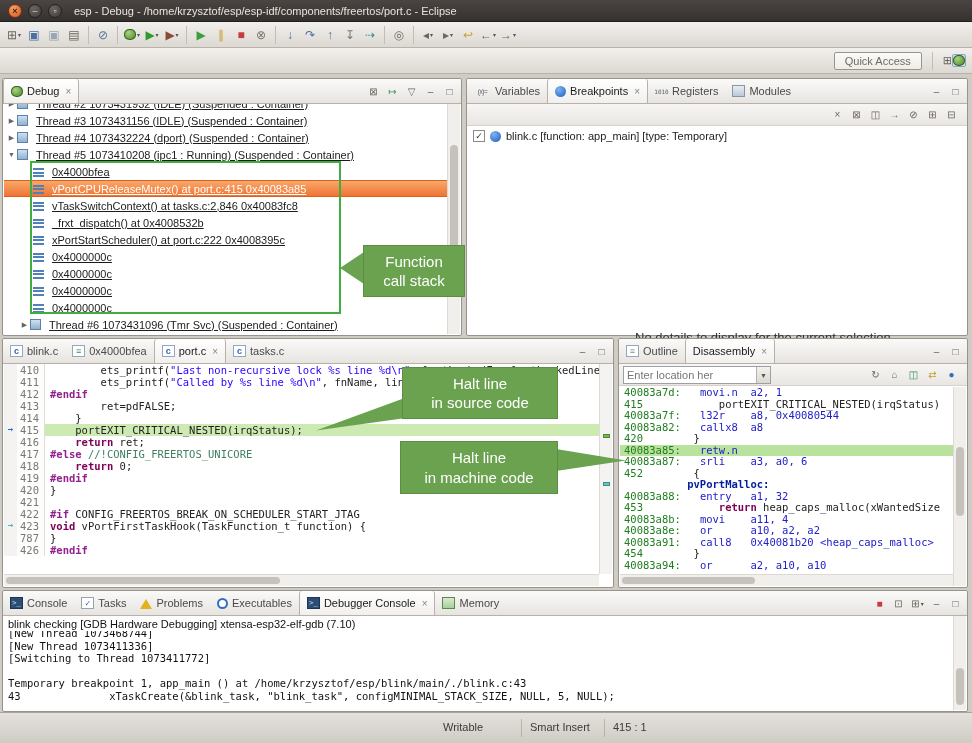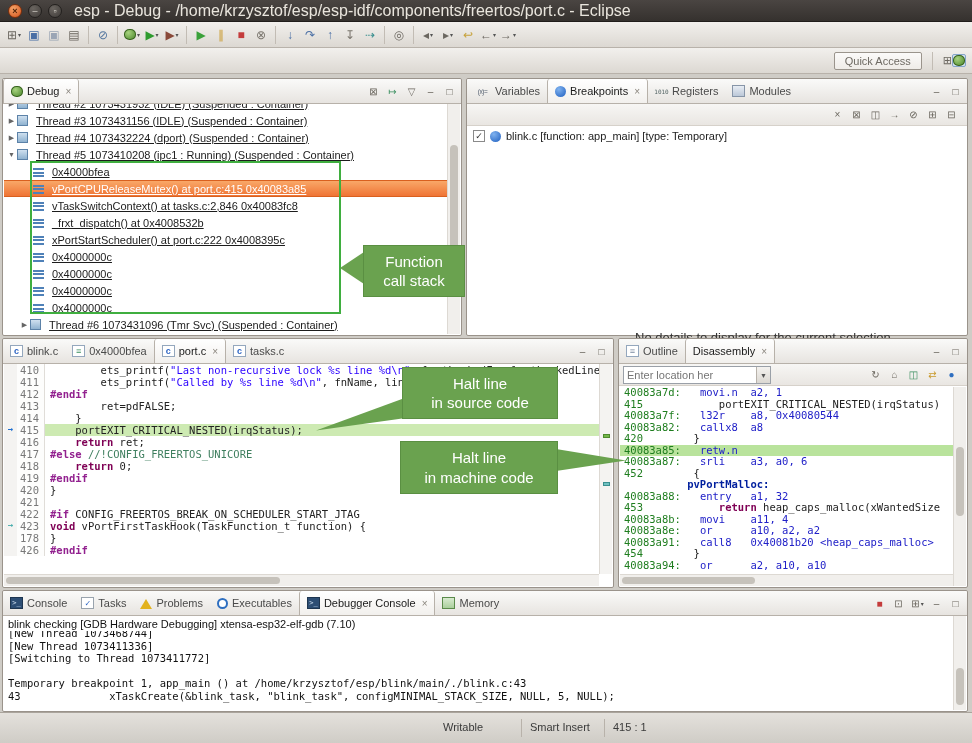--- a/index.html
+++ b/index.html
@@ -5,21 +5,21 @@
   *{margin:0;padding:0;box-sizing:border-box;}
   html,body{width:972px;height:743px;overflow:hidden;}
   body{font-family:"Liberation Sans",sans-serif;font-size:11px;color:#222;background:#cfccc6;position:relative;}
   :root{--ann:#6aa24f;--halt:#cdeab2;--sel:#ef7435;--outline:#3fae3f;}
 
   
   .titlebar{position:absolute;left:0;top:0;width:972px;height:22px;background:linear-gradient(#4a4542,#35312e);display:flex;align-items:center;border-bottom:1px solid #211e1c;}
   .winbtns{display:flex;gap:6px;padding-left:8px;}
   .wb{width:14px;height:14px;border-radius:50%;background:radial-gradient(circle at 35% 30%,#6a6560,#403c39);border:1px solid #23201e;color:#d8d3cb;font-size:9px;line-height:12px;text-align:center;}
   .wb.close{background:radial-gradient(circle at 35% 30%,#f2a268,#d4551d);border-color:#7c2f0c;color:#4a1f06;font-weight:bold;}
-  .wtitle{margin-left:12px;font-size:16px;color:#e9e5dd;white-space:nowrap;}
+  .wtitle{margin-left:12px;font-size:11px;color:#e9e5dd;white-space:nowrap;}
 
   
   .tbar{position:absolute;left:0;width:972px;background:linear-gradient(#f2f0ed,#dcd8d2);border-bottom:1px solid #b8b2aa;}
   .tbar.row1{top:22px;height:26px;display:flex;align-items:center;padding-left:4px;}
   .tbar.row2{top:48px;height:26px;display:flex;align-items:center;justify-content:flex-end;padding-right:6px;gap:6px;}
   .tools{display:flex;align-items:center;}
   .tbtn{display:inline-flex;align-items:center;justify-content:center;border-radius:2px;cursor:default;}
   #main-tools .tbtn{min-width:20px;height:22px;font-size:12px;padding:0 1px;}
   .tbtn .glyph{display:inline-block;}
   .tdrop{font-size:6px;color:#555;margin-left:1px;}
@@ -457,21 +457,21 @@
         <div class="cl"><span class="marker"></span><span class="ln">414</span><span class="ct"><span>    }</span></span></div>
         <div class="cl cur"><span class="marker ip">→</span><span class="ln">415</span><span class="ct"><span>    portEXIT_CRITICAL_NESTED(irqStatus);</span></span></div>
         <div class="cl"><span class="marker"></span><span class="ln">416</span><span class="ct"><span>    </span><span class="s-kw">return</span><span> ret;</span></span></div>
         <div class="cl"><span class="marker"></span><span class="ln">417</span><span class="ct"><span class="s-pp">#else </span><span class="s-com">//!CONFIG_FREERTOS_UNICORE</span></span></div>
         <div class="cl"><span class="marker"></span><span class="ln">418</span><span class="ct"><span>    </span><span class="s-kw">return</span><span> 0;</span></span></div>
         <div class="cl"><span class="marker"></span><span class="ln">419</span><span class="ct"><span class="s-pp">#endif</span></span></div>
         <div class="cl"><span class="marker"></span><span class="ln">420</span><span class="ct"><span>}</span></span></div>
         <div class="cl"><span class="marker"></span><span class="ln">421</span><span class="ct"></span></div>
         <div class="cl"><span class="marker"></span><span class="ln">422</span><span class="ct"><span class="s-pp">#if</span><span> CONFIG_FREERTOS_BREAK_ON_SCHEDULER_START_JTAG</span></span></div>
         <div class="cl"><span class="marker ref">→</span><span class="ln">423</span><span class="ct"><span class="s-kw">void</span><span> vPortFirstTaskHook(TaskFunction_t function) {</span></span></div>
-        <div class="cl"><span class="marker"></span><span class="ln">178</span><span class="ct"><span>}</span></span></div>
+        <div class="cl"><span class="marker"></span><span class="ln">787</span><span class="ct"><span>}</span></span></div>
         <div class="cl"><span class="marker"></span><span class="ln">426</span><span class="ct"><span class="s-pp">#endif</span></span></div>
       </div>
     <div class="ov">
       <span class="tick t1"></span>
       <span class="tick t2"></span>
     </div>
     <div class="hsb">
       <div class="thumb" style="left:2px;width:46%;"></div>
     </div>
   </div>

